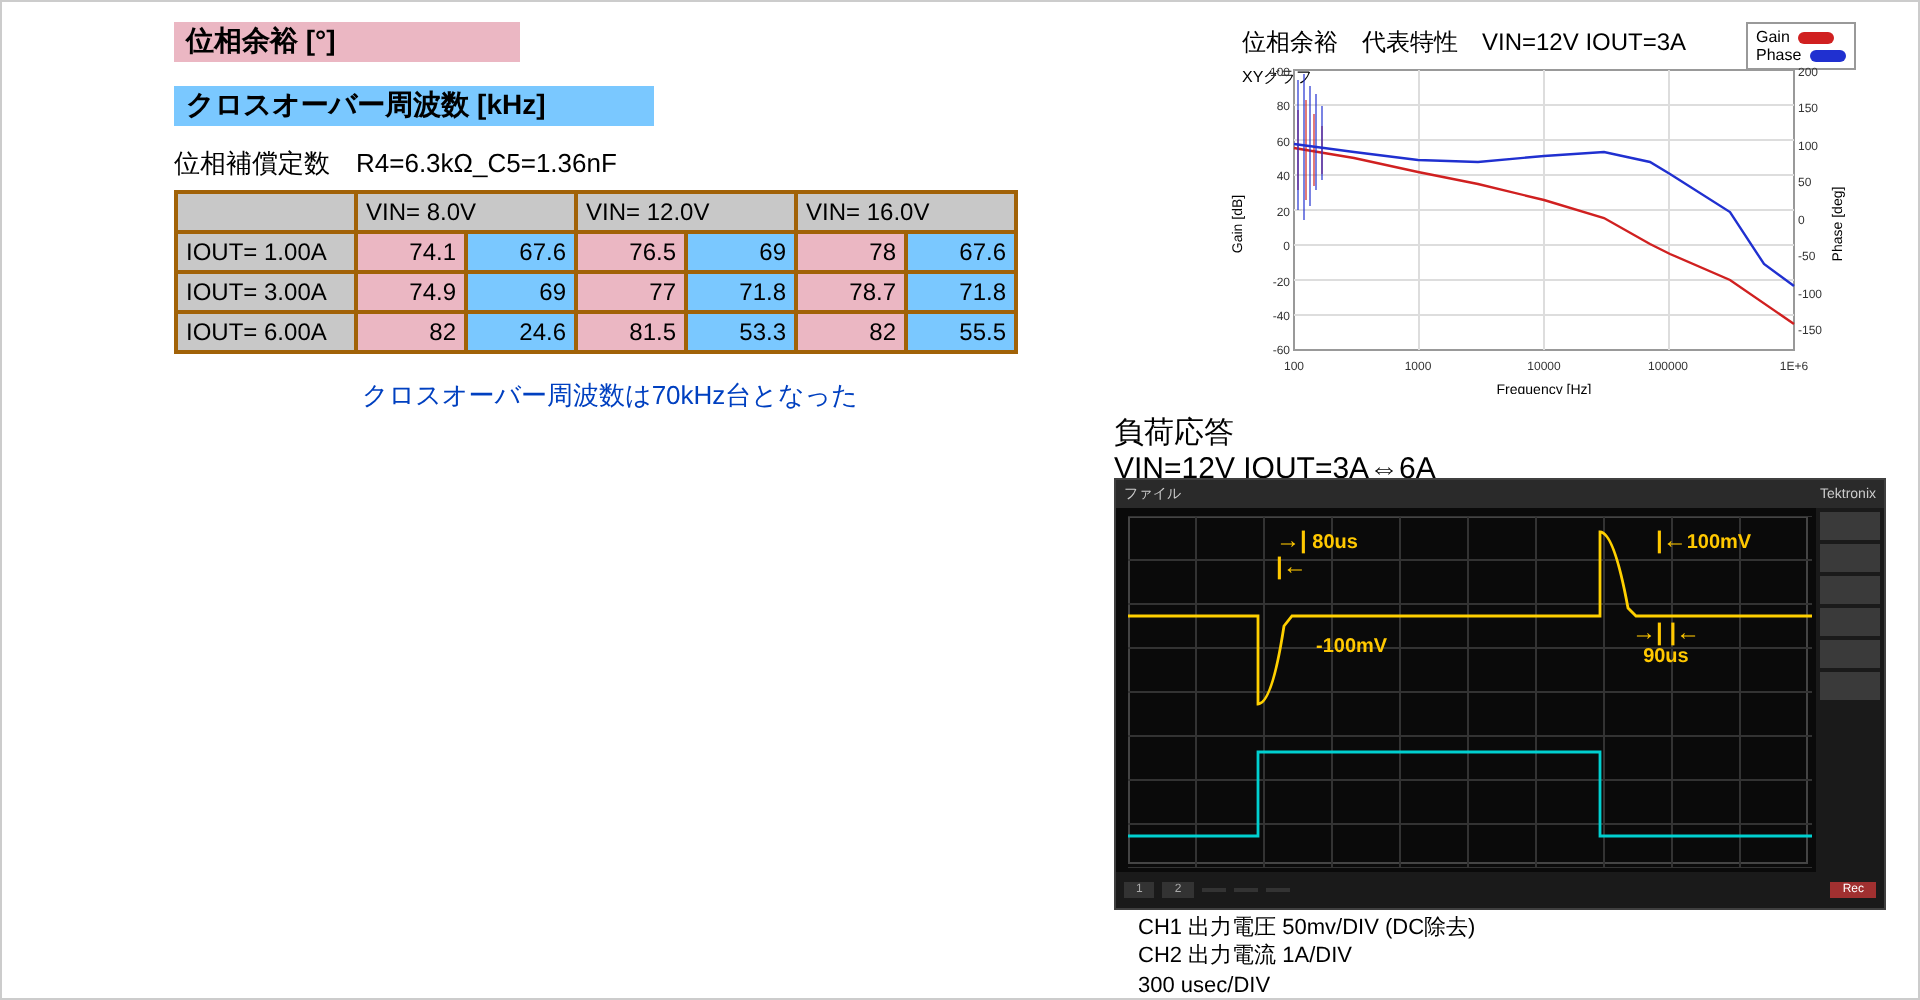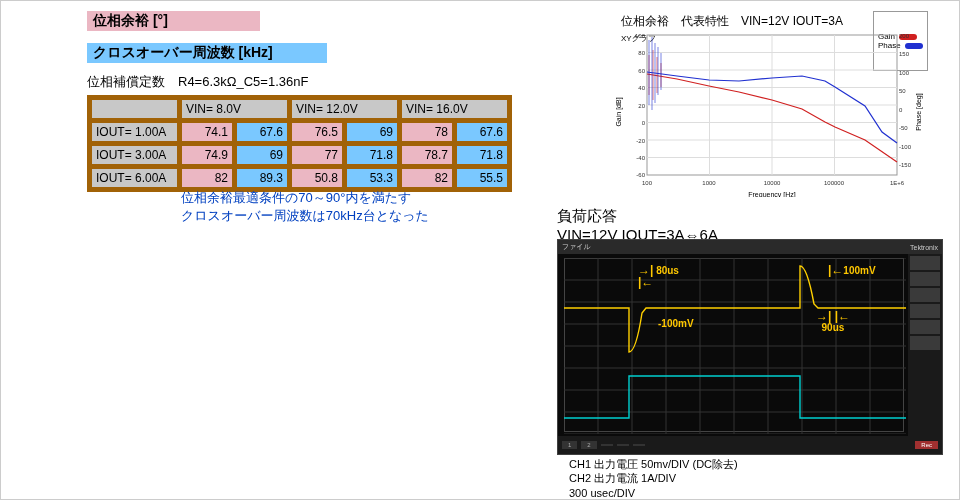--- a/index.html
+++ b/index.html
@@ -2,29 +2,29 @@
 <html><head>
 <meta charset="utf-8">
 <style>
   *{box-sizing:border-box;margin:0;padding:0;font-family:"Meiryo","MS PGothic",sans-serif}
   body{width:960px;height:500px;background:#fff;position:relative;border:1px solid #ccc}
   .hdr1,.hdr2{position:absolute;font-weight:700;font-size:14px;padding:1px 6px}
   .hdr1{left:86px;top:10px;background:#ebb7c3;width:173px}
   .hdr2{left:86px;top:42px;background:#7ac8ff;width:240px}
   .comp{position:absolute;left:86px;top:72px;font-size:13px}
   table.data{position:absolute;left:86px;top:94px;border-collapse:collapse;font-size:12px}
-  table.data td,table.data th{border:5px solid #a16207;padding:2px 4px;height:20px}
+  table.data td,table.data th{border:2px solid #a16207;padding:2px 4px;height:20px}
   table.data .rowh{background:#c8c8c8;text-align:left;width:90px}
   table.data .vh{background:#c8c8c8;text-align:left}
   td.pm{background:#ebb7c3;text-align:right;width:55px}
   td.xo{background:#7ac8ff;text-align:right;width:55px}
   .note{position:absolute;left:180px;top:188px;color:#0040c0;font-size:13px;line-height:1.4}
   .bode-title{position:absolute;left:620px;top:12px;font-size:12px}
   .bode-title .sub{font-size:8px}
-  .bode-legend{position:absolute;left:872px;top:10px;border:1px solid #999;font-size:8px;padding:20px 4px;background:#fff}
+  .bode-legend{position:absolute;left:872px;top:10px;border:1px solid #999;font-size:8px;padding:2px 4px;background:#fff}
   .lg-row{display:flex;align-items:center;gap:4px}
   .lg-sw{width:18px;height:6px;border-radius:3px}
   .lr-title{position:absolute;left:556px;top:206px;font-size:15px}
   .lr-caption{position:absolute;left:568px;top:456px;font-size:11px;line-height:1.3}
   svg.bode{position:absolute;left:612px;top:26px;width:316px;height:170px}
   .scope{position:absolute;left:556px;top:238px;width:386px;height:216px;background:#0a0a0a;border:1px solid #404040}
   .scope-top{position:absolute;left:0;top:0;right:0;height:14px;background:#2a2a2a;display:flex;justify-content:space-between;align-items:center;padding:0 4px}
   .scope-top span{font-size:7px;color:#ccc}
   .scope-side{position:absolute;right:0;top:14px;bottom:18px;width:34px;background:#1a1a1a;display:flex;flex-direction:column;gap:2px;padding:2px}
   .scope-side div{background:#3a3a3a;height:14px;font-size:6px;color:#999;text-align:center;line-height:14px}
@@ -65,31 +65,30 @@
     <td class="pm">74.9</td>
         <td class="xo">69</td>
     <td class="pm">77</td>
         <td class="xo">71.8</td>
     <td class="pm">78.7</td>
         <td class="xo">71.8</td>
   </tr>
   <tr>
     <td class="rowh">IOUT= 6.00A</td>
     <td class="pm">82</td>
-        <td class="xo">89.3</td>
-    <td class="pm">50.8</td>
+        <td class="xo">24.6</td>
+    <td class="pm">81.5</td>
         <td class="xo">53.3</td>
     <td class="pm">82</td>
         <td class="xo">55.5</td>
   </tr>
 </tbody>
   </table>
 
 <div class="note">
-  <div>位相余裕最適条件の70～90°内を満たす</div>
     <div>クロスオーバー周波数は70kHz台となった</div>
 </div>
 
 <div class="bode-title">
   <span>位相余裕</span>　<span>代表特性</span>　<span>VIN=12V IOUT=3A</span><br>
   <span class="sub">XYグラフ</span>
 </div>
 <div class="bode-legend">
   <div class="lg-row">
       <span>Gain</span>

